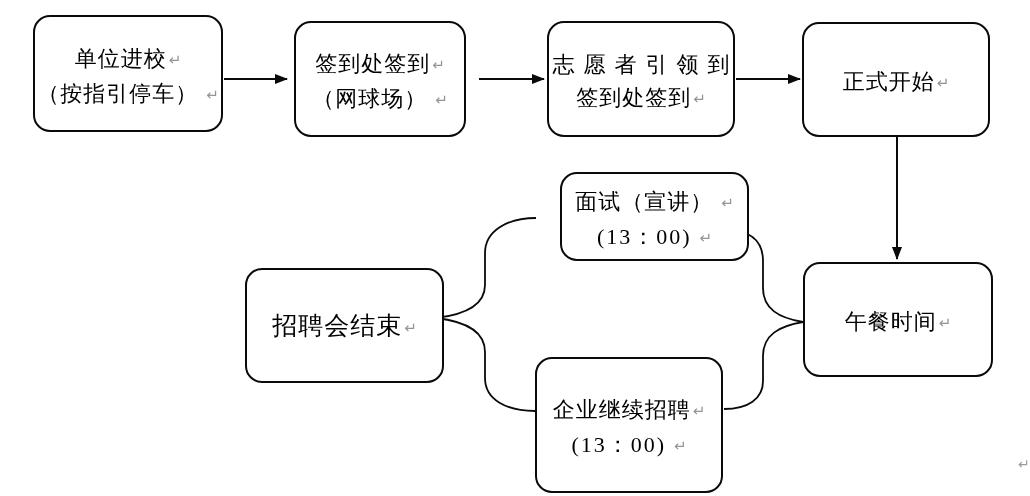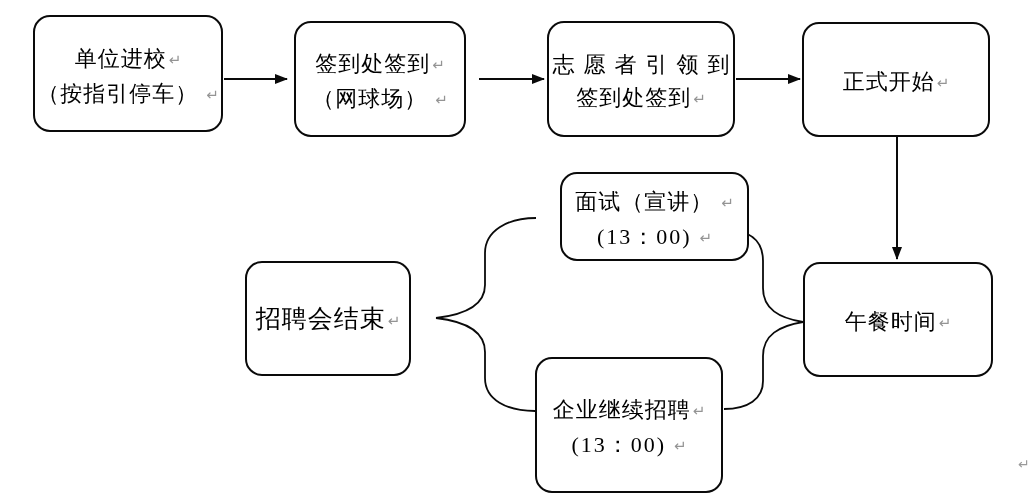--- a/index.html
+++ b/index.html
@@ -94,18 +94,18 @@
   <div class="node" style="left:560px;top:172px;width:189px;height:89px">
     <div class="tline"><span>面试（宣讲）</span><span class="mark gap">↵</span></div>
     <div class="tline"><span class="num">(13：00)</span><span class="mark gap">↵</span></div>
   </div>
 
   <div class="node" style="left:535px;top:357px;width:188px;height:136px">
     <div class="tline"><span>企业继续招聘</span><span class="mark">↵</span></div>
     <div class="tline"><span class="num">(13：00)</span><span class="mark gap">↵</span></div>
   </div>
 
-  <div class="node node-end" style="left:245px;top:261px;width:166px;height:115px">
+  <div class="node node-end" style="left:245px;top:268px;width:199px;height:115px">
     <div class="tline"><span>招聘会结束</span><span class="mark">↵</span></div>
   </div>
 
   <span class="stray-mark">↵</span>
 </div>
 
 </body></html>

